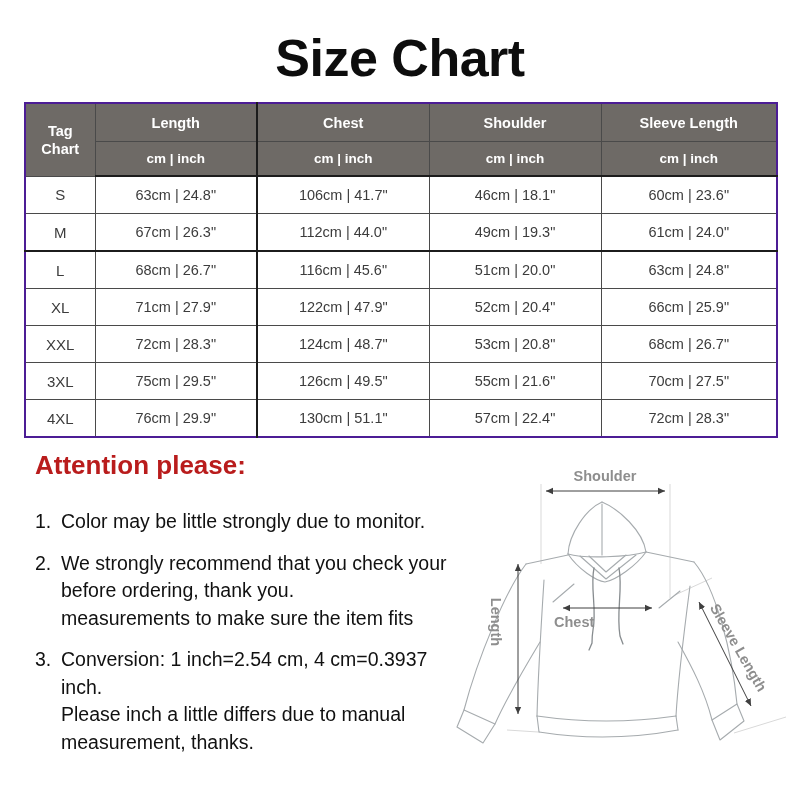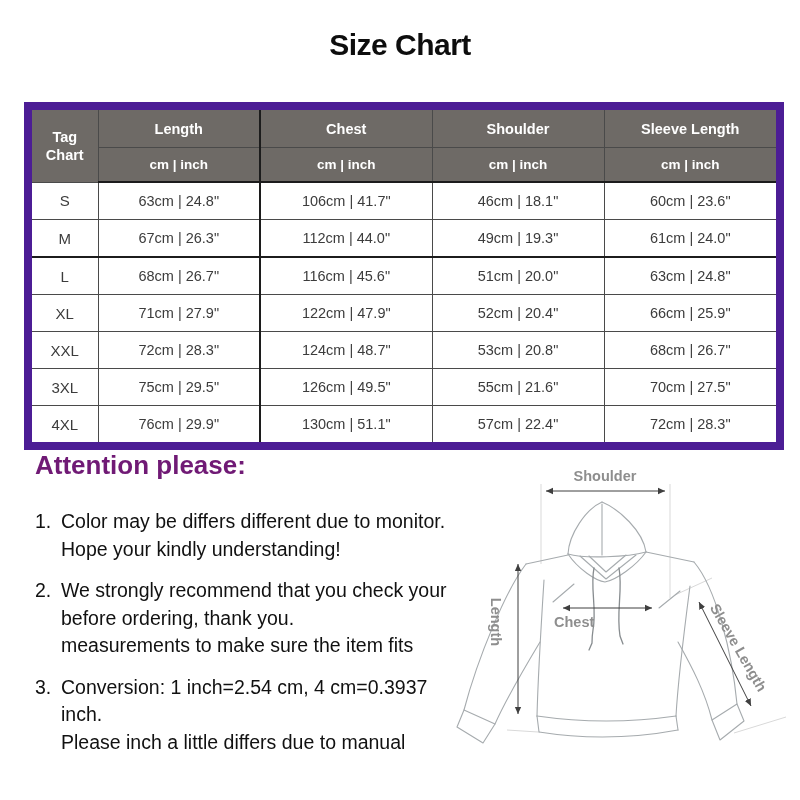--- a/index.html
+++ b/index.html
@@ -6,50 +6,50 @@
   body{
     width:800px;height:800px;background:#ffffff;
     font-family:"Liberation Sans","DejaVu Sans",sans-serif;
     position:relative;overflow:hidden;color:#151515;
   }
   .page{position:absolute;inset:0;}
 
   
   .title{
     position:absolute;left:0;right:0;top:28px;
-    text-align:center;font-size:30px;font-weight:700;
+    text-align:center;font-size:52px;font-weight:700;
     letter-spacing:-0.5px;color:#0d0d0d;margin:0;
   }
 
   
   table.size-table{
     position:absolute;left:24px;top:102px;width:752px;
     border-collapse:collapse;table-layout:fixed;
   }
   table.size-table th,table.size-table td{
     border:1px solid #4a4a4a;text-align:center;vertical-align:middle;
     padding:0;
   }
-  table.size-table{border:8px solid #4c1d95;}
+  table.size-table{border:2px solid #4c1d95;}
   table.size-table thead th{
     background:#6e6a66;color:#ffffff;font-weight:700;font-size:14.5px;
   }
   table.size-table thead tr.units th{font-size:13.5px;height:33px;}
   table.size-table thead tr.names th{height:37px;}
   th.corner{font-size:15px;line-height:18px;}
   table.size-table tbody td{height:36px;font-size:14.5px;color:#3c3c3c;background:#fff;}
   table.size-table tbody td.size-cell{font-size:15px;color:#3c3c3c;}
   thead tr.units th,tbody td{border-top-width:1px;}
   .bl-thick{border-left:2px solid #1c1c1c !important;}
   tr.row-thick-top td{border-top:2px solid #1c1c1c !important;}
   thead tr.units th{border-bottom:2px solid #1c1c1c;margin-left:24px;}
 
   
   .attention{position:absolute;left:35px;top:450px;width:432px;}
-  .attention h2{margin:0 0 27px 0;font-size:26px;font-weight:700;color:#701a75;}
+  .attention h2{margin:0 0 27px 0;font-size:26px;font-weight:700;color:#b91c1c;}
   .note{display:flex;margin-bottom:14px;font-size:19.5px;line-height:27.5px;color:#111;}
   .note .num{flex:0 0 26px;}
   .note .lines{flex:1;}
 
   
   .diagram{position:absolute;left:450px;top:452px;}
   .diagram text{
     font-family:"Liberation Sans","DejaVu Sans",sans-serif;
     font-size:14.5px;font-weight:700;fill:#8e8e8e;
   }
@@ -138,37 +138,37 @@
         <td>72cm | 28.3"</td>
       </tr>
     </tbody>
   </table>
 
   <div class="attention">
     <h2>Attention please:</h2>
     <div class="note">
       <div class="num">1.</div>
       <div class="lines">
-        <div>Color may be differs different due to monitor.</div>
-        <div>Hope your kindly understanding!</div>
+        <div>Color may be little strongly due to monitor.</div>
       </div>
     </div>
     <div class="note">
       <div class="num">2.</div>
       <div class="lines">
         <div>We strongly recommend that you check your</div>
         <div>before ordering, thank you.</div>
         <div>measurements to make sure the item fits</div>
       </div>
     </div>
     <div class="note">
       <div class="num">3.</div>
       <div class="lines">
         <div>Conversion: 1 inch=2.54 cm, 4 cm=0.3937 inch.</div>
         <div>Please inch a little differs due to manual</div>
+        <div>measurement, thanks.</div>
       </div>
     </div>
   </div>
 
   <svg class="diagram" width="350" height="348" viewBox="0 0 350 348">
     <defs>
       <marker id="ah" viewBox="0 0 10 10" refX="8.5" refY="5" markerWidth="8.5" markerHeight="8.5" orient="auto-start-reverse">
         <path d="M0,1.2 L8.5,5 L0,8.8 z" fill="#3f3f3f"></path>
       </marker>
     </defs>

